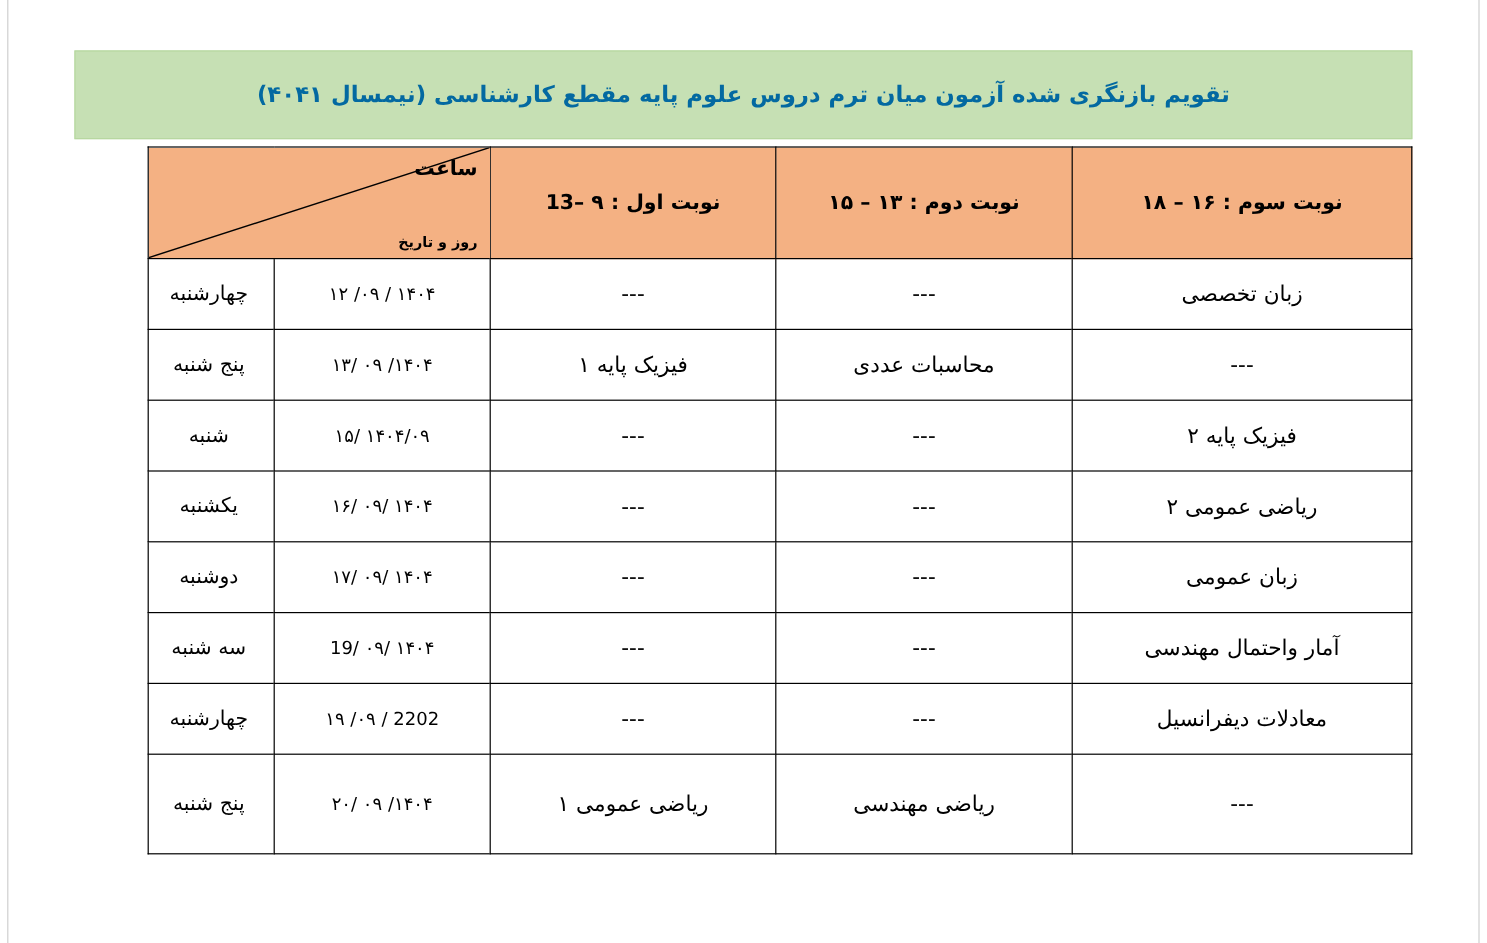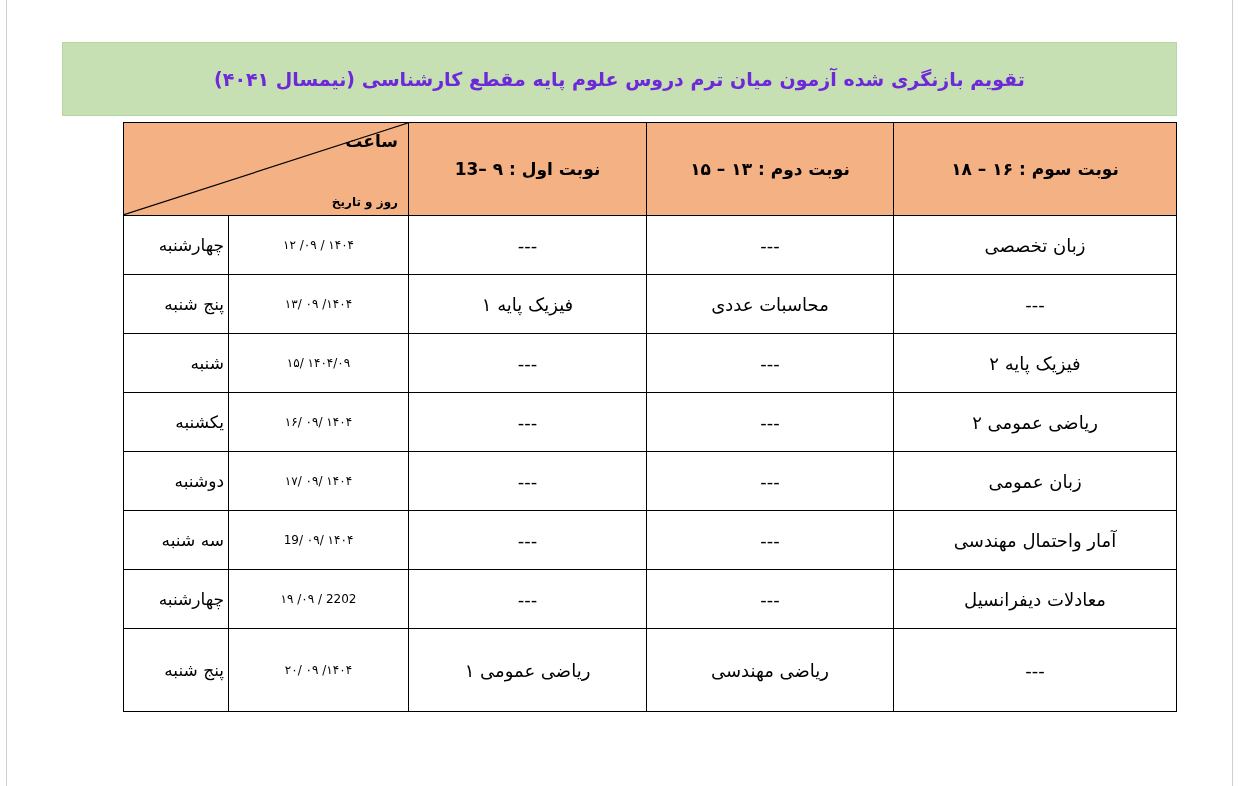--- a/index.html
+++ b/index.html
@@ -41,21 +41,21 @@
   .title-banner {
     background: #c6e0b4;
     border: 1px solid #b7d7a0;
     height: 74px;
     display: flex;
     align-items: center;
     justify-content: center;
     box-sizing: border-box;
   }
   .title-banner .title-text {
-    color: #6d28d9;
+    color: #0369a1;
     font-size: 19px;
     font-weight: bold;
     letter-spacing: 0.2px;
     text-align: center;
     direction: rtl;
   }
 
   table.schedule {
     margin-top: 6px;
     border-collapse: collapse;
@@ -112,25 +112,25 @@
     inset: 0;
   }
 
   tbody td {
     height: 58px;
     font-size: 18px;
     text-align: center;
   }
   tbody td.day-cell {
     font-size: 17px;
-    text-align: right;
+    text-align: center;
     padding-right: 4px;
   }
   tbody td.date-cell {
-    font-size: 12px;
+    font-size: 15px;
     text-align: center;
     letter-spacing: 0.5px;
   }
   tbody tr.tall td { height: 82px; }
   .dash { letter-spacing: 0px; }
 </style>
 </head>
 <body>
 
 <div class="page">

